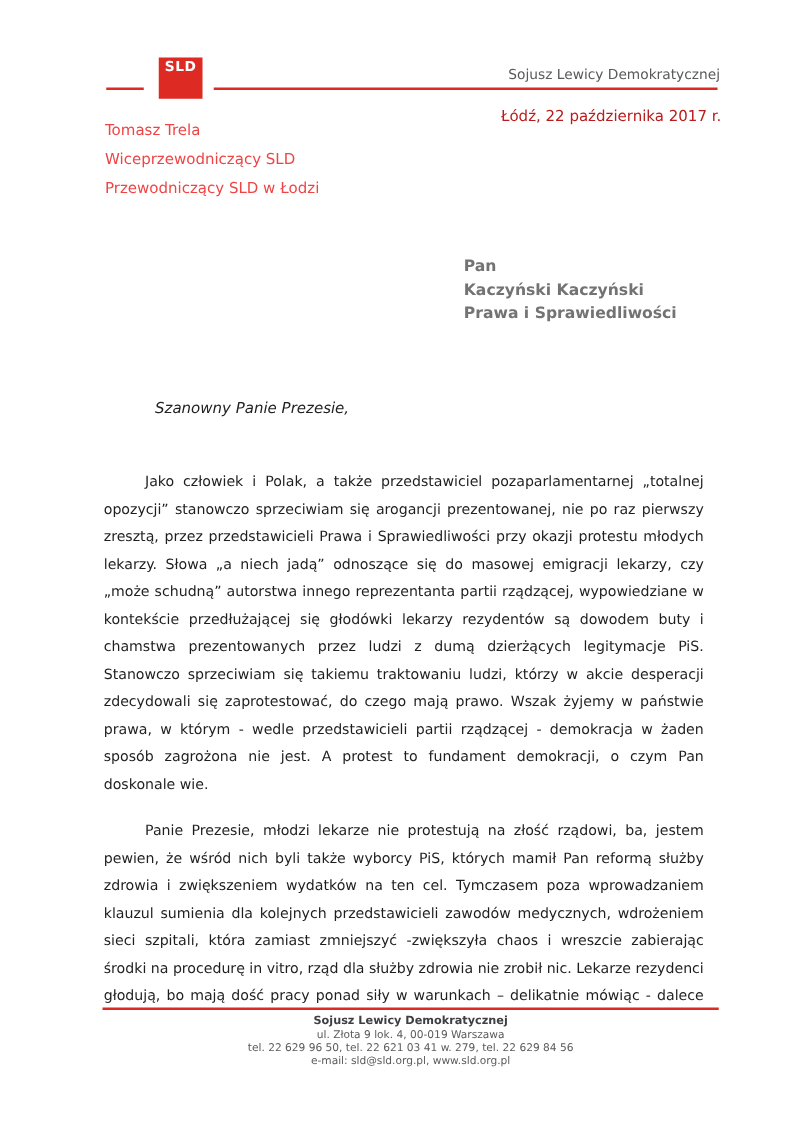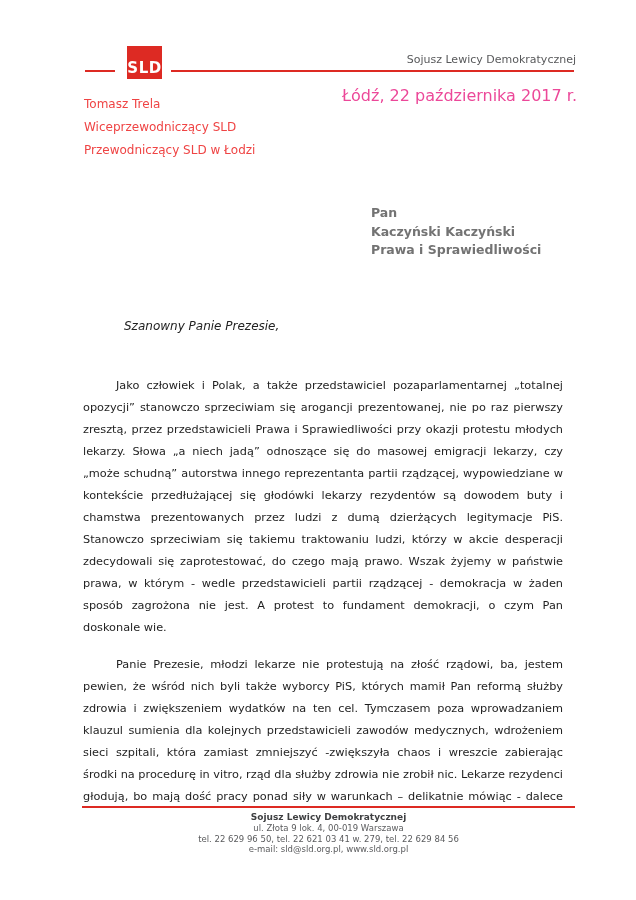--- a/index.html
+++ b/index.html
@@ -22,32 +22,32 @@
   
   .hdr-rule{position:absolute;height:2px;background:var(--accent);top:70px;}
   .hdr-rule.left{left:85px;width:30px;}
   .hdr-rule.right{left:171px;width:403px;}
   .logo{
     position:absolute;left:127px;top:46px;width:35px;height:33px;
     background:var(--accent);
     display:flex;align-items:flex-end;justify-content:center;
   }
   .logo span{
-    color:#ffffff;font-weight:bold;font-size:15px;letter-spacing:.5px;
-    line-height:1;padding-bottom:3px;
+    color:#ffffff;font-weight:bold;font-size:11px;letter-spacing:.5px;
+    line-height:1;padding-bottom:20px;
   }
   .org-name{
     position:absolute;right:60px;top:53px;
     font-size:11px;color:var(--header-gray);
   }
 
   
   .dateline{
     position:absolute;right:59px;top:86px;
-    font-size:16px;color:#ec4899;
+    font-size:12px;color:#b91c1c;
   }
 
   
   .sender{
     position:absolute;left:84px;top:93px;
     font-size:12px;line-height:23px;color:#ef4444;
   }
 
   
   .recipient{

